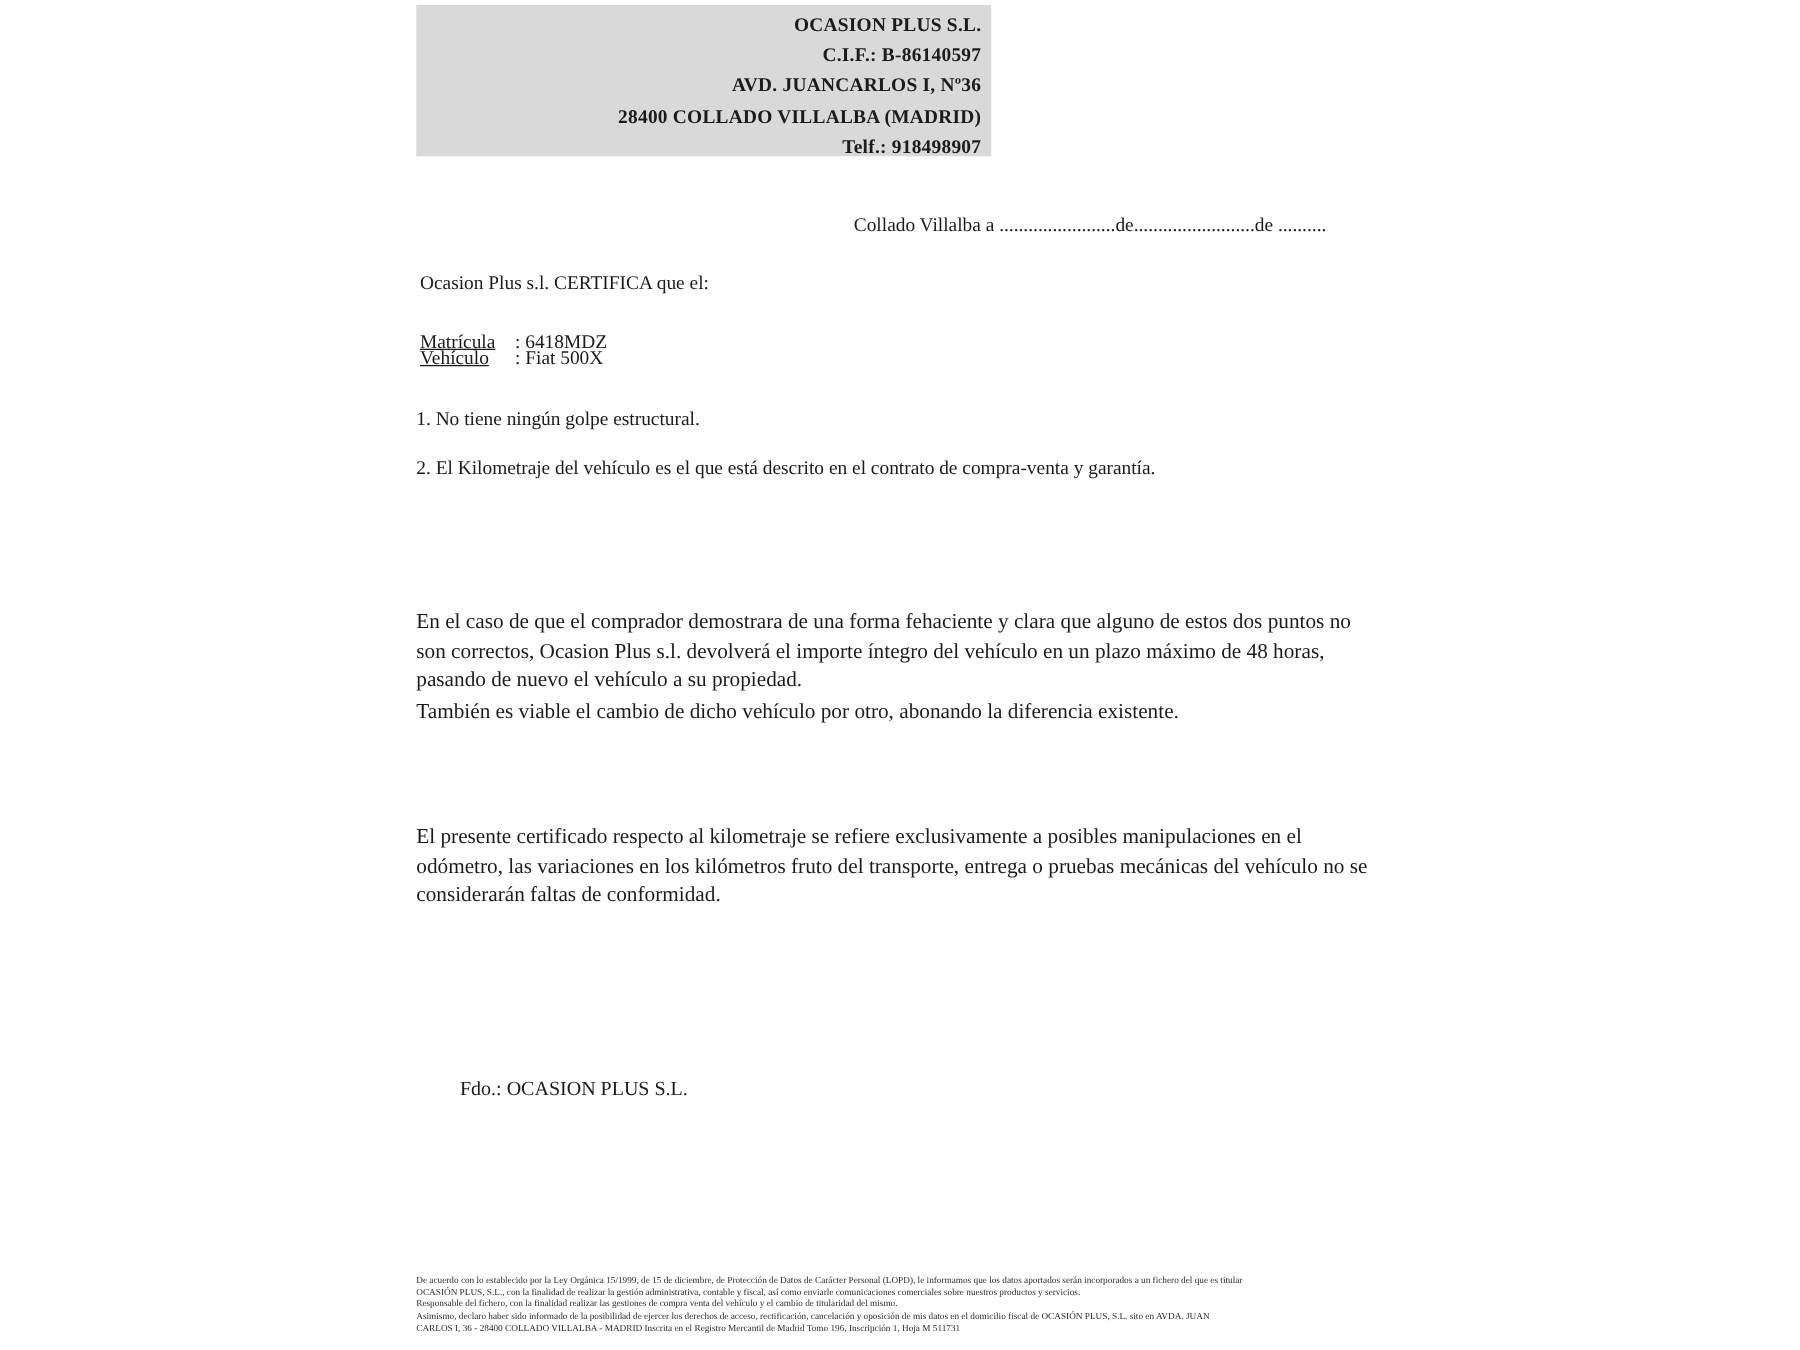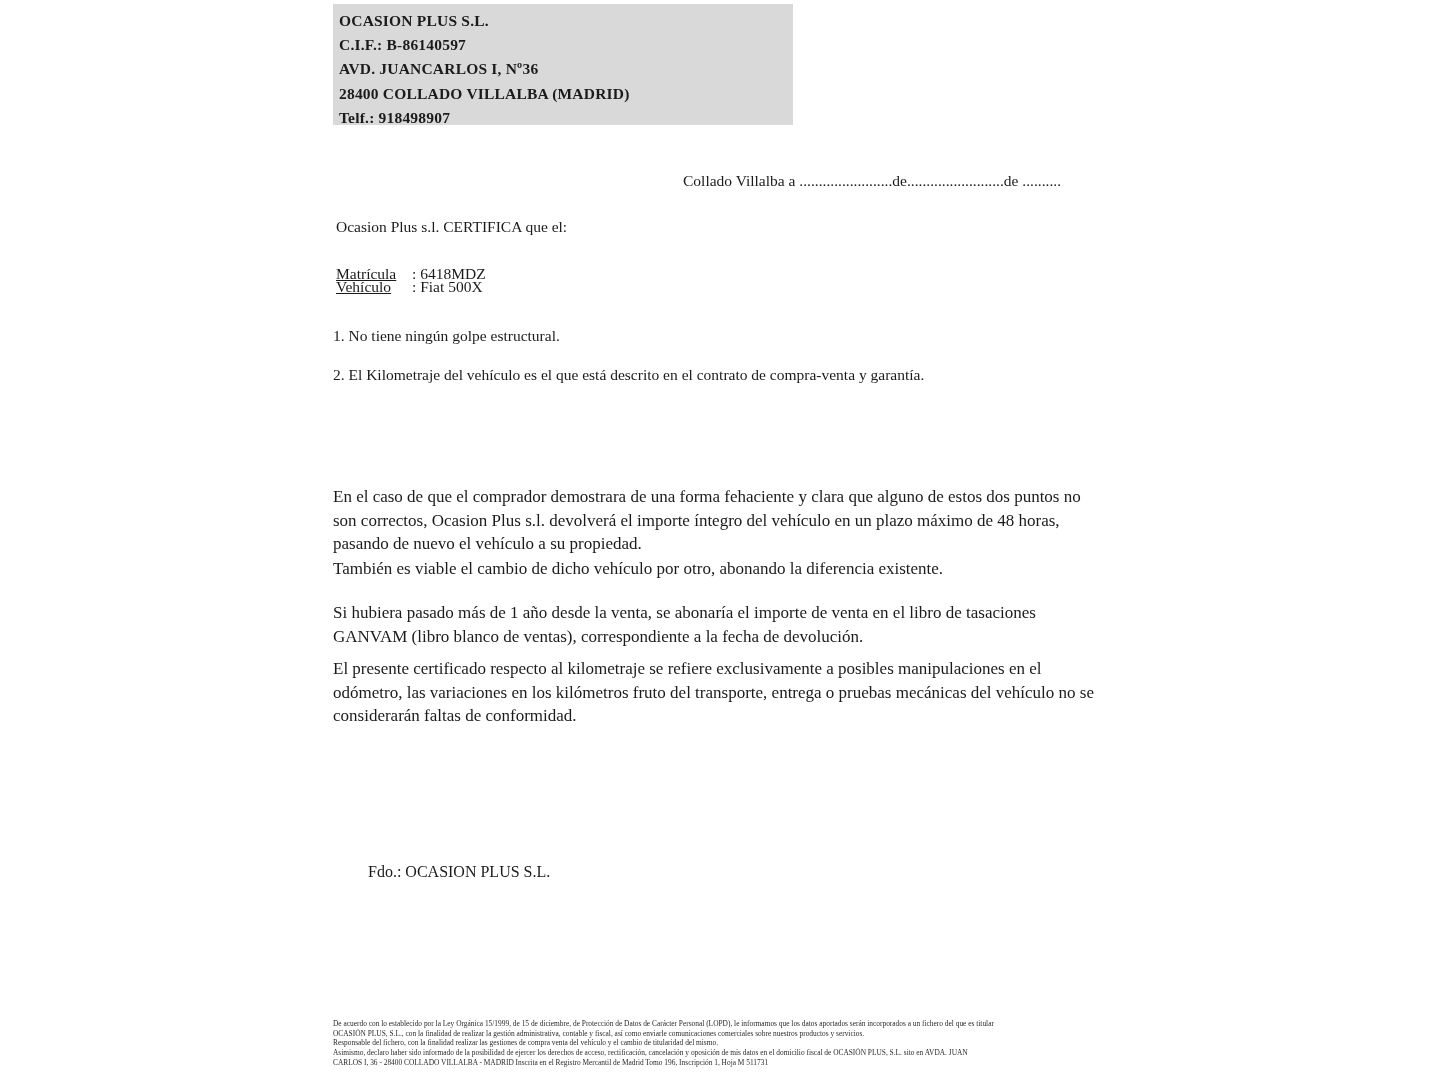--- a/index.html
+++ b/index.html
@@ -25,20 +25,21 @@
     top: 4px;
     width: 460px;
     height: 121px;
     background: #d9d9d9;
     box-sizing: border-box;
     padding: 5px 8px 0 6px;
     font-weight: bold;
     font-size: 15.5px;
     line-height: 24.2px;
     letter-spacing: 0.2px;
+    text-align: right;
   }
   .dateline {
     position: absolute;
     left: 683px;
     top: 172px;
     font-size: 15.5px;
     white-space: nowrap;
   }
   .certify-intro {
     position: absolute;
@@ -125,21 +126,20 @@
 
   <div class="cert-row row-plate">
     <span class="lbl">Matrícula</span><span>: 6418MDZ</span>
   </div>
 
   <div class="point point-1">1. No tiene ningún golpe estructural.</div>
   <div class="point point-2">2. El Kilometraje del vehículo es el que está descrito en el contrato de compra-venta y garantía.</div>
 
   <div class="para para-1">En el caso de que el comprador demostrara de una forma fehaciente y clara que alguno de estos dos puntos no son correctos, Ocasion Plus s.l. devolverá el importe íntegro del vehículo en un plazo máximo de 48 horas, pasando de nuevo el vehículo a su propiedad.</div>
   <div class="para para-2">También es viable el cambio de dicho vehículo por otro, abonando la diferencia existente.</div>
-  <div class="para para-3">Si hubiera pasado más de 1 año desde la venta, se abonaría el importe de venta en el libro de tasaciones GANVAM (libro blanco de ventas), correspondiente a la fecha de devolución.</div>
   <div class="para para-4">El presente certificado respecto al kilometraje se refiere exclusivamente a posibles manipulaciones en el odómetro, las variaciones en los kilómetros fruto del transporte, entrega o pruebas mecánicas del vehículo no se considerarán faltas de conformidad.</div>
 
   <div class="signature">Fdo.: OCASION PLUS S.L.</div>
 
   <div class="legal">
     <div class="legal-line">De acuerdo con lo establecido por la Ley Orgánica 15/1999, de 15 de diciembre, de Protección de Datos de Carácter Personal (LOPD), le informamos que los datos aportados serán incorporados a un fichero del que es titular</div>
     <div class="legal-line">OCASIÓN PLUS, S.L., con la finalidad de realizar la gestión administrativa, contable y fiscal, así como enviarle comunicaciones comerciales sobre nuestros productos y servicios.</div>
     <div class="legal-line">Responsable del fichero, con la finalidad realizar las gestiones de compra venta del vehículo y el cambio de titularidad del mismo.</div>
     <div class="legal-line">Asimismo, declaro haber sido informado de la posibilidad de ejercer los derechos de acceso, rectificación, cancelación y oposición de mis datos en el domicilio fiscal de OCASIÓN PLUS, S.L. sito en AVDA. JUAN</div>
     <div class="legal-line">CARLOS I, 36 - 28400 COLLADO VILLALBA - MADRID  Inscrita en el Registro Mercantil de Madrid Tomo 196, Inscripción 1, Hoja M 511731</div>

